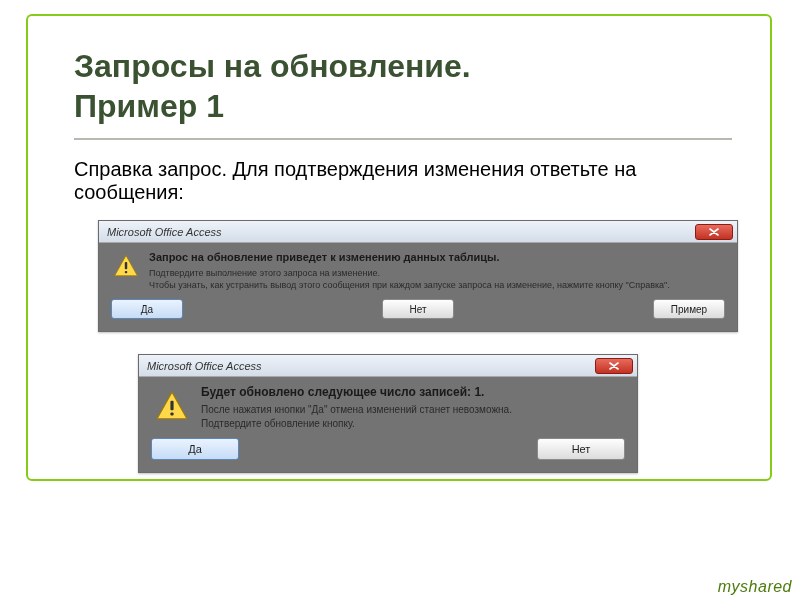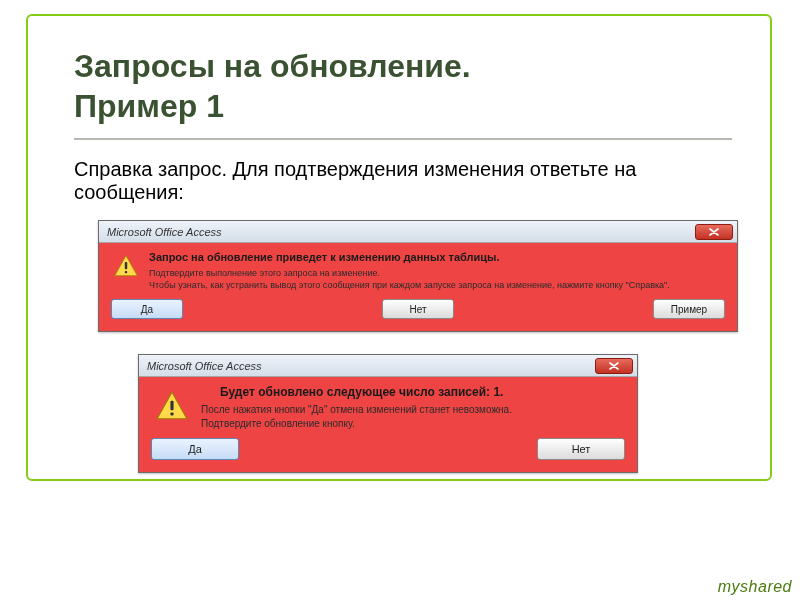--- a/index.html
+++ b/index.html
@@ -54,21 +54,21 @@
   .titlebar .tb-text { flex:1; }
   .closebtn {
     width:38px; height:16px;
     border-radius:3px;
     background:linear-gradient(#e86b5d,#c23224);
     border:1px solid #8a1c11;
     display:flex; align-items:center; justify-content:center;
     color:#fff; font-size:10px; font-weight:bold; line-height:1;
   }
   .body-area {
-    background:#ef4444;
+    background:#737373;
     padding:8px 12px 4px 12px;
   }
   .row1 { display:flex; align-items:flex-start; }
   .warn-icon { width:26px; height:26px; margin:2px 10px 0 2px; flex:none; }
   .warn-icon .tri { fill:#ffd94a; stroke:#a07b00; stroke-width:1; }
   .warn-icon .bang { fill:#333; }
   .msg-block { flex:1; }
   .msg-bold { font-size:11px; font-weight:bold; color:#1a1a1a; margin-bottom:4px; }
   .msg-line { font-size:9px; color:#2a2a2a; line-height:1.35; }
   .btnrow {
@@ -82,21 +82,21 @@
     border-radius:3px;
     background:linear-gradient(#fefefe,#dcdcdc);
     display:flex; align-items:center; justify-content:center;
     color:#222;
   }
   .dlg-btn.primary {
     background:linear-gradient(#eaf3ff,#c6dcf6);
     border-color:#5c87b8;
   }
   
-  .dlg-2 .msg-bold { font-size:12px;margin-left:19px; }
+  .dlg-2 .msg-bold { font-size:12px; }
   .dlg-2 .msg-line { font-size:10px; }
   .dlg-2 .dlg-btn { min-width:88px; height:22px; font-size:11px; }
   .dlg-2 .warn-icon { width:34px; height:34px; margin:4px 12px 0 4px; }
 </style>
 </head>
 <body>
 
 <div class="slide-frame">
 
   <div class="title">

